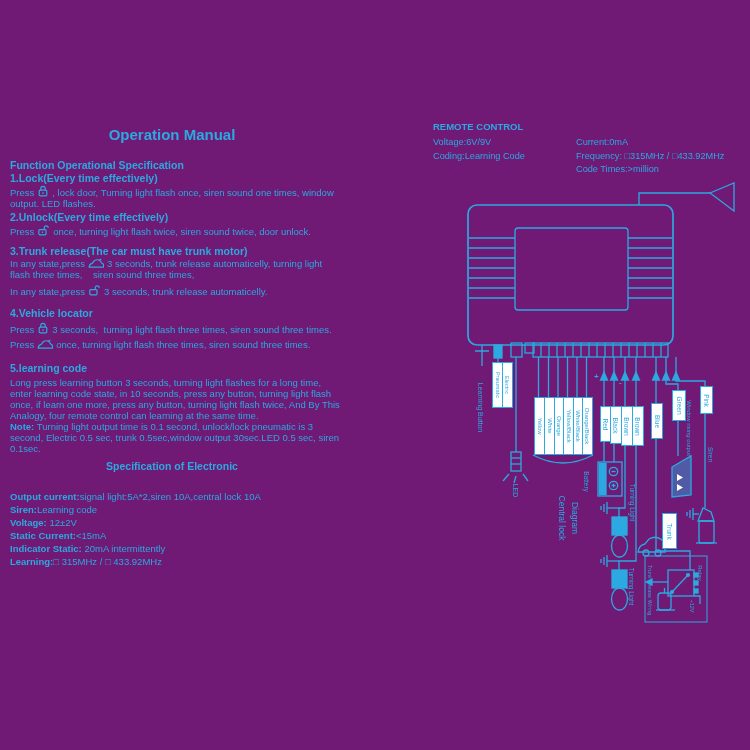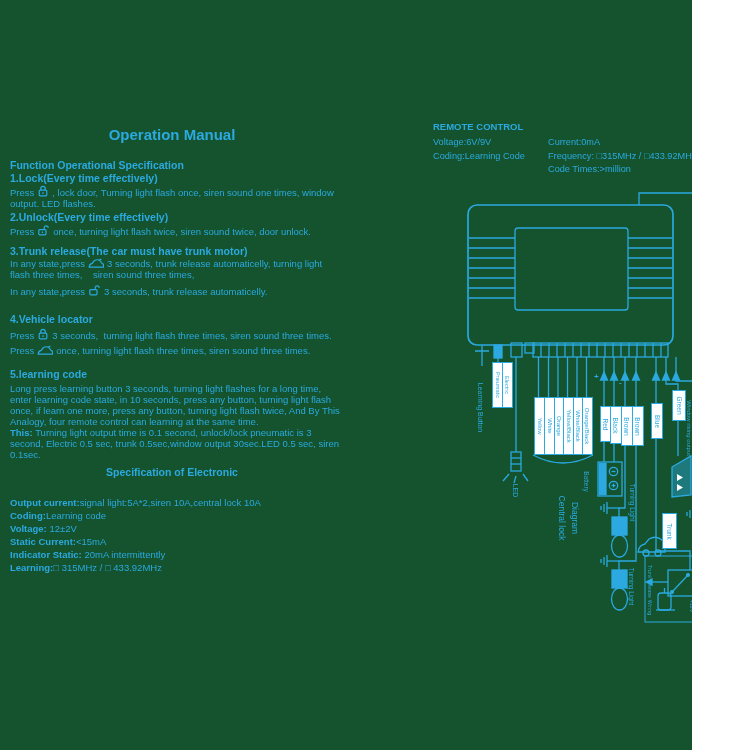--- a/index.html
+++ b/index.html
@@ -1,25 +1,25 @@
 <!DOCTYPE html>
 <html><head>
 <meta charset="utf-8">
 <style>
   :root{ --b:#2BA9E0; --bfill:#2BA9E0; }
   html,body{margin:0;padding:0;background:#fff;}
-  .stage{position:relative;width:692px;height:750px;background:#14532d;overflow:hidden;
+  .stage{position:relative;width:750px;height:750px;background:#701a75;overflow:hidden;
          font-family:"Liberation Sans",sans-serif;color:var(--b);}
   svg.wires{position:absolute;left:0;top:0;z-index:1;}
   
   .left{position:absolute;left:2px;top:126px;width:340px;z-index:2;}
   .left h1{font-size:15px;font-weight:bold;text-align:center;margin:0 0 16px 0;color:var(--b);}
   .h{font-size:10.5px;font-weight:bold;line-height:13px;margin:0;padding-left:8px;}
   .p{font-size:9.5px;line-height:11px;margin:0;padding-left:8px;}
-  .mt2{margin-top:2px;} .mt4{margin-top:4px;} .mt8{margin-top:8px;} .mt10{margin-top:16px;} .mt12{margin-top:12px;} .mt18{margin-top:18px;}
+  .mt2{margin-top:2px;} .mt4{margin-top:4px;} .mt8{margin-top:8px;} .mt10{margin-top:10px;} .mt12{margin-top:12px;} .mt18{margin-top:18px;}
   .center-h{font-size:10.5px;font-weight:bold;text-align:center;margin:6px 0 0 0;}
   .spec-line{font-size:9.5px;line-height:13px;margin:0;padding-left:8px;}
   .spec-line b{font-weight:bold;}
   .tic{vertical-align:-2px;margin:0 3px;}
   .tic *{stroke:var(--b);fill:none;stroke-width:1.2;}
   
   .rc-title{position:absolute;left:433px;top:121px;font-size:9.5px;font-weight:bold;z-index:2;}
   .rc-col{position:absolute;width:175px;font-size:9.2px;line-height:13.5px;z-index:2;}
   
   .vt,.vbox{position:absolute;display:flex;align-items:center;justify-content:center;z-index:2;}
@@ -228,40 +228,40 @@
           <rect x="2.2" y="5.2" width="7.6" height="5.6" rx="1"></rect>
           <line x1="6" y1="7.2" x2="6" y2="9"></line>
         </svg><span>3 seconds,&nbsp; turning light flash three times, siren sound three times.</span></p>
     <p class="p mt4"><span>Press</span><svg class="tic" width="16" height="11" viewBox="0 0 16 11">
           <path d="M1.2,9.2 C1.4,6.6 2.6,5.6 4.2,5.4 L6.2,2.8 C8.4,1.4 10.6,1.5 12.2,2.9 L14,5.3 C15.2,5.6 15.6,6.4 15.6,7.6 V9.2 Z"></path>
           <path d="M10.8,2.4 L13.4,0.9"></path>
         </svg><span>once, turning light flash three times, siren sound three times.</span></p>
 
     <div class="h mt12">5.learning code</div>
     <p class="p mt2">Long press learning button 3 seconds, turning light flashes for a long time, enter learning code state, in 10 seconds, press any button, turning light flash once, if learn one more, press any button, turning light flash twice, And By This Analogy, four remote control can learning at the same time.</p>
-    <p class="p"><b>This:</b><span> Turning light output time is 0.1 second, unlock/lock pneumatic is 3 second, Electric 0.5 sec, trunk 0.5sec,window output 30sec.LED 0.5 sec, siren 0.1sec.</span></p>
+    <p class="p"><b>Note:</b><span> Turning light output time is 0.1 second, unlock/lock pneumatic is 3 second, Electric 0.5 sec, trunk 0.5sec,window output 30sec.LED 0.5 sec, siren 0.1sec.</span></p>
 
     <div class="center-h">Specification of Electronic</div>
 
     <div class="mt18">
       <p class="spec-line"><b>Output current:</b><span>signal light:5A*2,siren 10A,central lock 10A</span></p>
-      <p class="spec-line"><b>Coding:</b><span>Learning code</span></p>
+      <p class="spec-line"><b>Siren:</b><span>Learning code</span></p>
       <p class="spec-line"><b>Voltage:</b><span> 12±2V</span></p>
       <p class="spec-line"><b>Static Current:</b><span>&lt;15mA</span></p>
       <p class="spec-line"><b>Indicator Static:</b><span> 20mA intermittently</span></p>
       <p class="spec-line"><b>Learning:</b><span>□ 315MHz / □ 433.92MHz</span></p>
     </div>
   </div>
 
   <div class="rc-title">REMOTE CONTROL</div>
   <div class="rc-col" style="left:433px;top:136px;">
     <div>Voltage:6V/9V</div>
     <div>Coding:Learning Code</div>
   </div>
-  <div class="rc-col" style="left:548px;top:136px;">
+  <div class="rc-col" style="left:576px;top:136px;">
     <div>Current:0mA</div>
     <div>Frequency: □315MHz / □433.92MHz</div>
     <div>Code Times:&gt;million</div>
   </div>
 
   <div class="vt" style="left:474px;top:368px;width:14px;height:78px;font-size:7px;">
       <span>Learning Button</span>
     </div>
   <div class="vbox" style="left:492px;top:362px;width:9px;height:44px;font-size:5.5px;">
       <span>Pneumatic</span>

